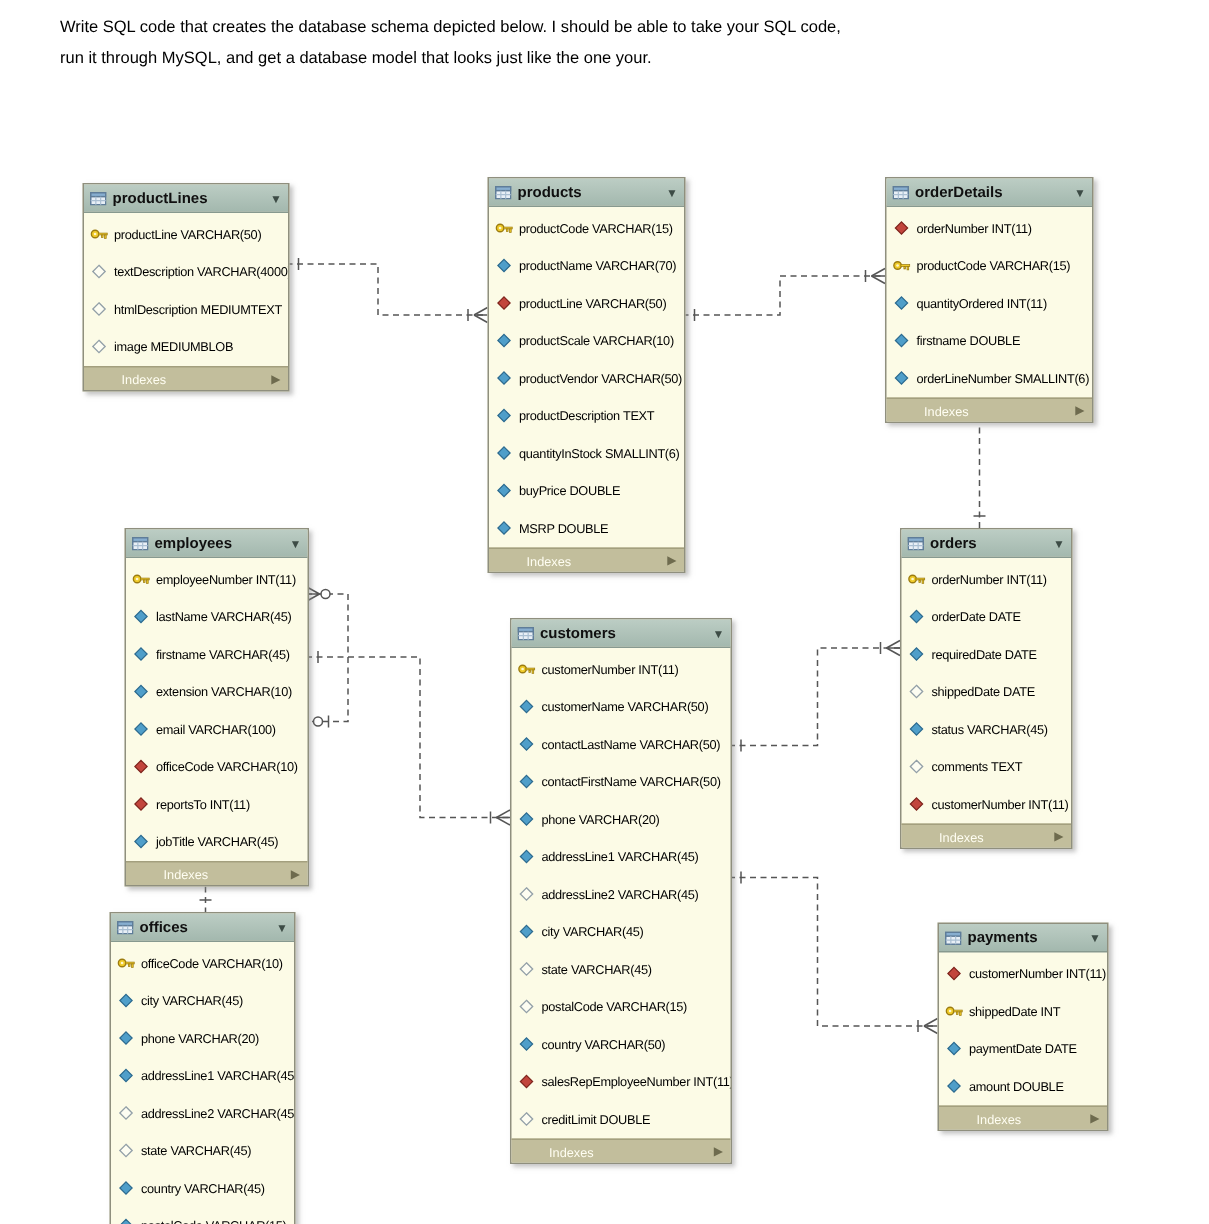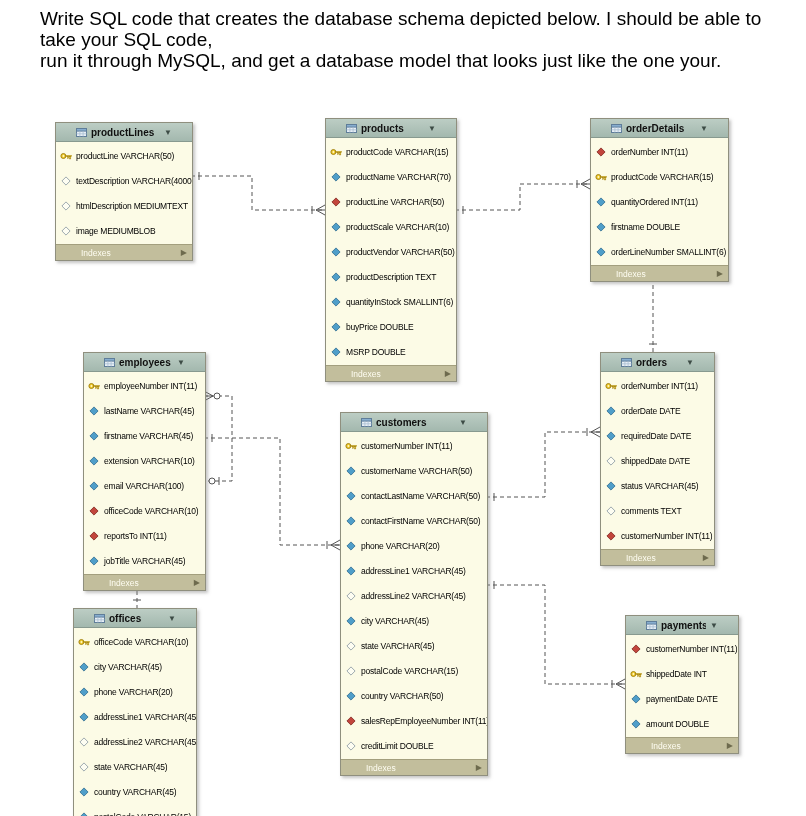--- a/index.html
+++ b/index.html
@@ -5,41 +5,41 @@
   html,body { margin:0; padding:0; }
   body {
     width:806px; height:816px; position:relative; overflow:hidden;
     background:#ffffff;
     font-family:"Liberation Sans", sans-serif;
     color:#000;
   }
   
   .doc-header { position:absolute; left:40px; top:8px; width:740px; }
   .doc-title { font-size:13.5px; font-weight:bold; margin:0 0 24px 0; }
-  .doc-line { font-size:19px; margin:0; line-height:21px; }
+  .doc-line { font-size:11px; margin:0; line-height:21px; }
 
   
   #diagram { position:absolute; left:0; top:0; width:806px; height:816px; }
   #connector-svg { position:absolute; left:0; top:0; }
   .conn-line { fill:none; stroke:var(--connector-color,#555); stroke-width:1; stroke-dasharray:4 3; }
   .conn-mark { stroke:var(--connector-color,#555); stroke-width:1; fill:none; }
   .conn-circle { fill:#ffffff; stroke:var(--connector-color,#555); stroke-width:1; }
 
   
   .entity {
     position:absolute;
     border:1px solid var(--entity-border,#8f8f7e);
     background:var(--body-bg,#fcfbe6);
     box-shadow:2px 2px 3px rgba(140,140,140,0.5);
   }
   .entity-header {
     height:18px;
     background:linear-gradient(var(--header-bg-light,#bccdc4), var(--header-bg,#a3b8ae));
     border-bottom:1px solid #87998f;
-    display:flex; align-items:center; gap:4px; padding:0 20px;
+    display:flex; align-items:center; gap:4px; padding:0 4px;
   }
   .tbl-icon { display:flex; align-items:center; flex:0 0 auto; }
   .entity-title { font-size:10px; font-weight:bold; color:#101010; flex:1 1 auto; white-space:nowrap; overflow:hidden; }
   .collapse-icon { font-size:8px; color:#3d4c46; flex:0 0 auto; cursor:pointer; }
   .entity-body { padding:1px 0; }
   .col-row { height:17px; display:flex; align-items:center; gap:4px; padding:4px 4px; overflow:hidden; }
   .col-icon { display:flex; align-items:center; flex:0 0 auto; width:12px; justify-content:center; }
   .col-text { font-size:8.5px; letter-spacing:-0.2px; white-space:nowrap; color:#000; }
   .entity-footer {
     height:15px;

